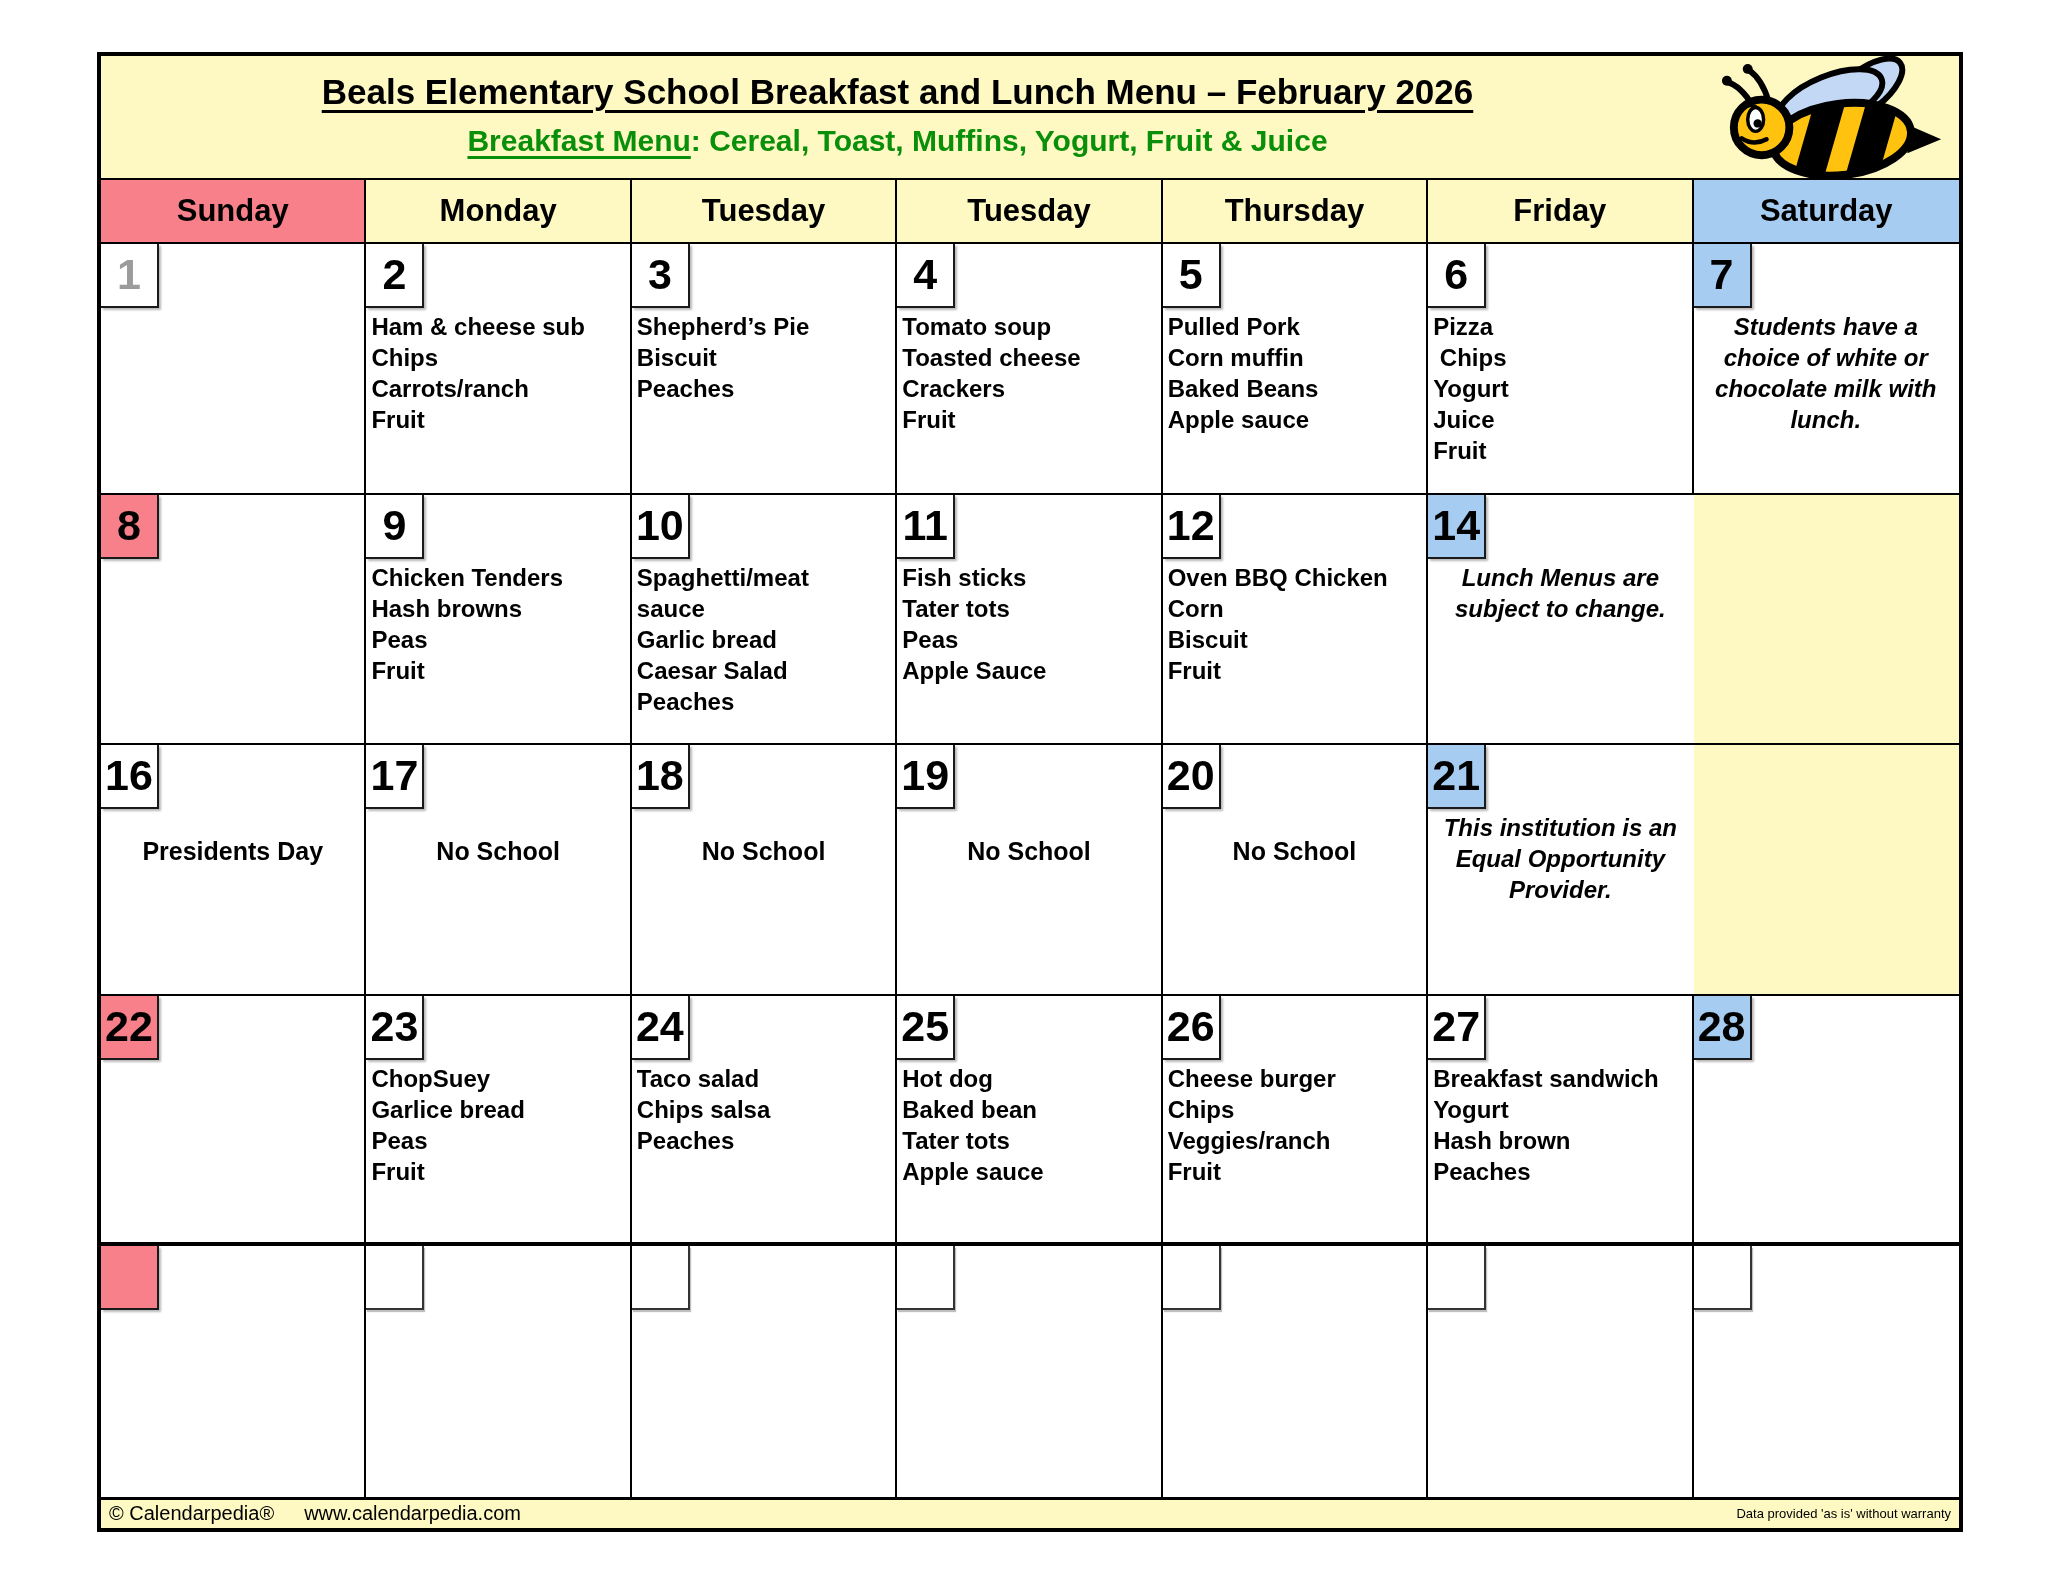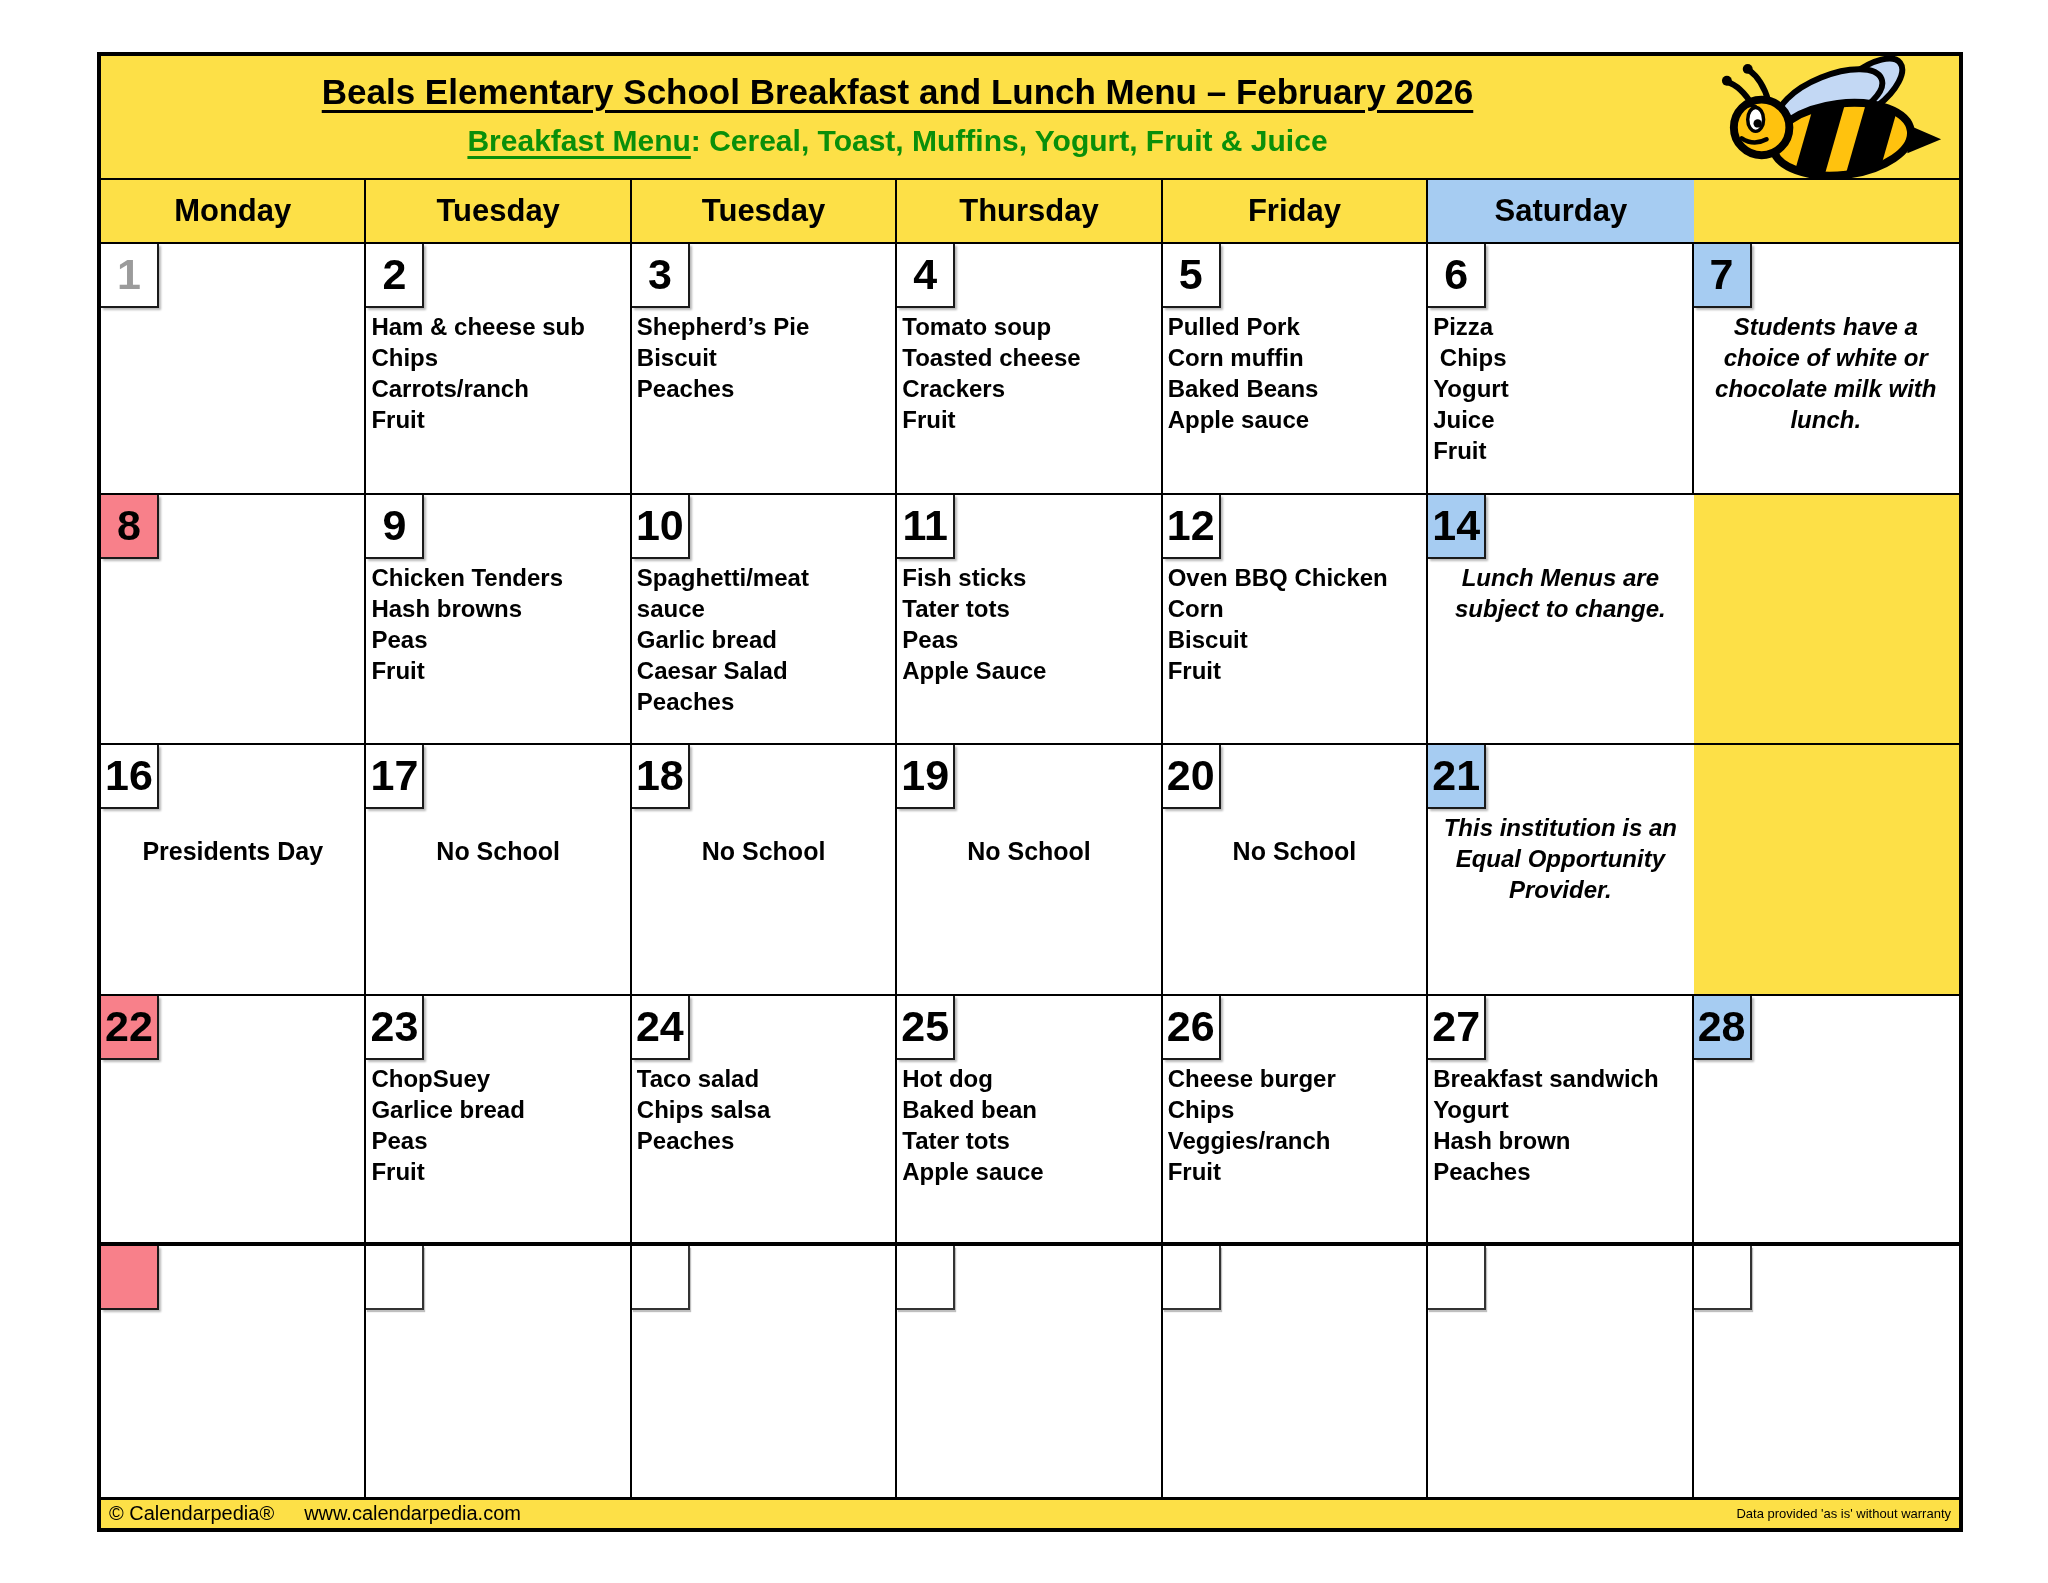--- a/index.html
+++ b/index.html
@@ -10,21 +10,21 @@
     background:#ffffff;
     font-family:"Liberation Sans","DejaVu Sans",sans-serif;
     color:#000;
     overflow:hidden;
   }
   .cal {
     position:absolute; left:97px; top:52px;
     width:1866px; height:1480px;
     border:4px solid #000;
     display:flex; flex-direction:column;
-    background:#fde047;
+    background:#fef9c3;
   }
   
   .titlebar { height:122px; position:relative; flex:0 0 auto; }
   .titles { text-align:center; padding-right:265px; }
   .main-title {
     display:inline-block; margin-top:16px;
     font-size:35px; font-weight:bold;
     text-decoration:underline; text-decoration-thickness:3px; text-underline-offset:6px;
   }
   .subtitle {
@@ -125,20 +125,21 @@
         <circle cx="33" cy="15" r="5" fill="#000"></circle>
         <circle cx="47" cy="74" r="28" fill="#ffc20e" stroke="#000" stroke-width="8"></circle>
         <ellipse cx="41" cy="66" rx="8" ry="12" fill="#fff" stroke="#000" stroke-width="3.5"></ellipse>
         <circle cx="43" cy="70" r="4.2" fill="#000"></circle>
         <path d="M 27 55 Q 34 50 41 53" fill="none" stroke="#000" stroke-width="3.5" stroke-linecap="round"></path>
         <path d="M 27 85 Q 39 93 52 86" fill="none" stroke="#000" stroke-width="4.5" stroke-linecap="round"></path>
       </svg>
     </div>
 
     <div class="dayheader">
+      <div class="dh sun">Sunday</div>
       <div class="dh">Monday</div>
       <div class="dh">Tuesday</div>
       <div class="dh">Tuesday</div>
       <div class="dh">Thursday</div>
       <div class="dh">Friday</div>
       <div class="dh sat">Saturday</div>
     </div>
 
     <div class="weeks" id="weeks">
         <div class="week">

